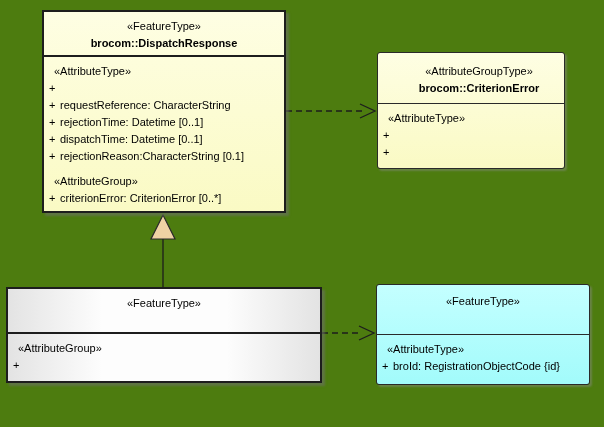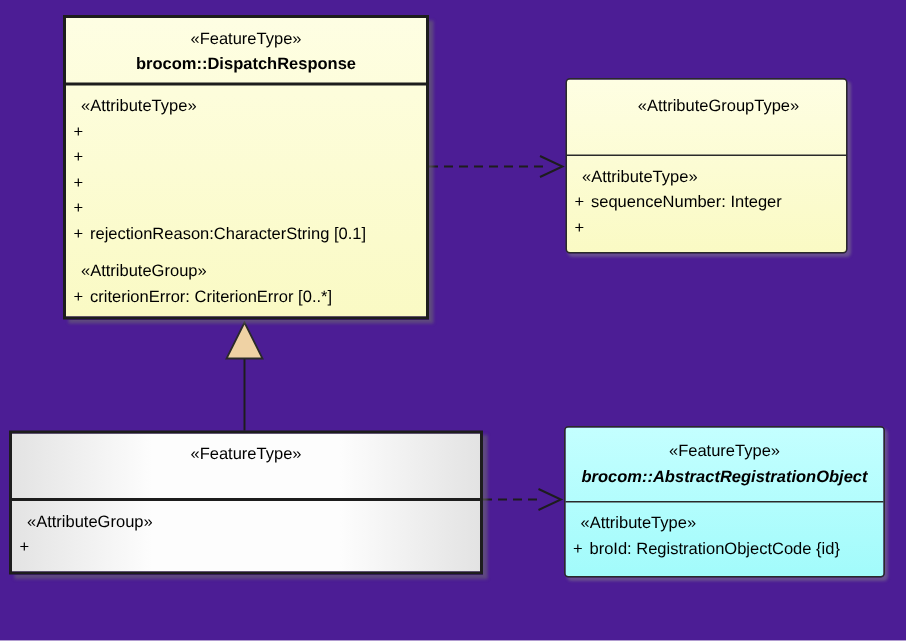--- a/index.html
+++ b/index.html
@@ -1,17 +1,17 @@
 <!DOCTYPE html>
 <html><head>
 <meta charset="utf-8">
 <style>
   html,body { margin:0; padding:0; background:#ffffff; }
   .canvas {
-    position:relative; width:604px; height:427px; background:#4c1d95;
+    position:relative; width:604px; height:427px; background:#4d7c0f;
     font-family:"Liberation Sans", sans-serif; overflow:hidden; color:#000;
   }
   .connector-layer { position:absolute; left:0; top:0; width:604px; height:427px; }
   .uml-class {
     position:absolute; box-sizing:border-box; font-size:11px; line-height:17px;
   }
   .thick { border:2px solid #1d1d1d; box-shadow:3px 3px 2px rgba(110,110,110,0.55); }
   .thin  { border:1px solid #2a2a2a; border-radius:3px; box-shadow:2px 2px 2px rgba(140,140,140,0.45); }
   .yellow  { background:linear-gradient(180deg,#FEFEE3 0%, #FAFAC4 100%); }
   .cyan    { background:linear-gradient(180deg,#C4FFFF 0%, #A2FBFB 100%); }
@@ -58,52 +58,55 @@
     </div>
     <div class="uml-body">
       <div class="row stereo">
         <span>«AttributeType»</span>
       </div>
       <div class="row">
         <span class="vis">+</span>
       </div>
       <div class="row">
         <span class="vis">+</span>
+        <span>requestReference: CharacterString</span>
       </div>
       <div class="row">
         <span class="vis">+</span>
+        <span>rejectionTime: Datetime [0..1]</span>
       </div>
       <div class="row">
         <span class="vis">+</span>
+        <span>dispatchTime: Datetime [0..1]</span>
       </div>
       <div class="row">
         <span class="vis">+</span>
         <span>rejectionReason:CharacterString [0.1]</span>
       </div>
       <div class="row stereo gap">
         <span>«AttributeGroup»</span>
       </div>
       <div class="row">
         <span class="vis">+</span>
         <span>criterionError: CriterionError [0..*]</span>
       </div>
     </div>
   </div>
 
   <div class="uml-class thin yellow" style="left:377px; top:52px; width:188px; height:117px;">
     <div class="uml-header" style="height:50px; padding-top:10px;margin-left:16px;">
       <div class="stereo-line">«AttributeGroupType»</div>
+      <div class="class-name">brocom::CriterionError</div>
     </div>
     <div class="uml-body">
       <div class="row stereo">
         <span>«AttributeType»</span>
       </div>
       <div class="row">
         <span class="vis">+</span>
-        <span>sequenceNumber: Integer</span>
       </div>
       <div class="row">
         <span class="vis">+</span>
       </div>
     </div>
   </div>
 
   <div class="uml-class thick graybox" style="left:6px; top:287px; width:316px; height:96px;">
     <div class="uml-header" style="height:43px; padding-top:6px;">
       <div class="stereo-line">«FeatureType»</div>
@@ -114,21 +117,20 @@
       </div>
       <div class="row">
         <span class="vis">+</span>
       </div>
     </div>
   </div>
 
   <div class="uml-class thin cyan" style="left:376px; top:284px; width:214px; height:101px;">
     <div class="uml-header" style="height:49px; padding-top:8px;">
       <div class="stereo-line">«FeatureType»</div>
-      <div class="class-name italic">brocom::AbstractRegistrationObject</div>
     </div>
     <div class="uml-body">
       <div class="row stereo">
         <span>«AttributeType»</span>
       </div>
       <div class="row">
         <span class="vis">+</span>
         <span>broId: RegistrationObjectCode {id}</span>
       </div>
     </div>

